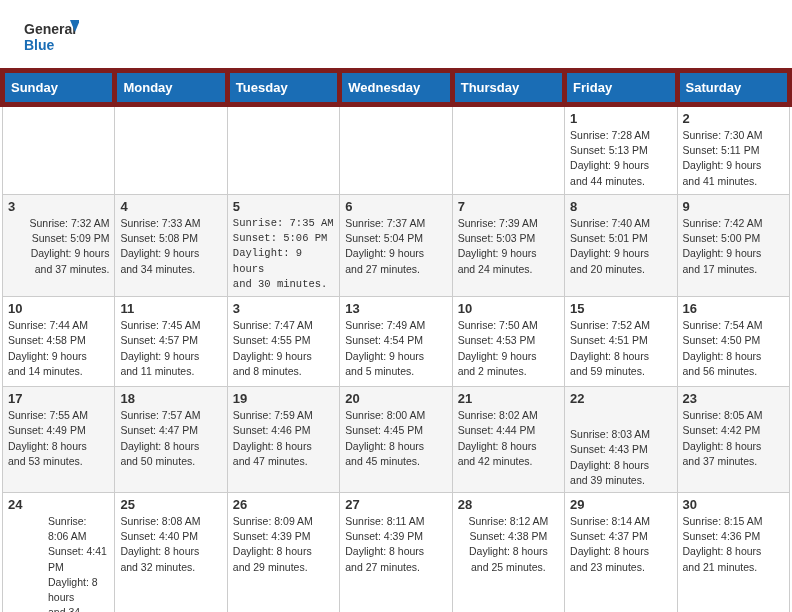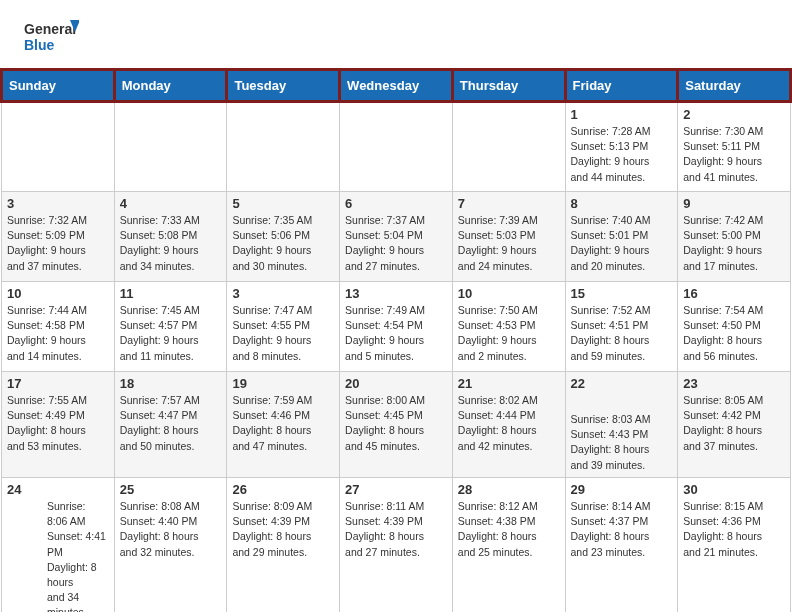--- a/index.html
+++ b/index.html
@@ -37,21 +37,21 @@
       border-collapse: collapse;
       table-layout: fixed;
     }
     .calendar th {
       background: #1a6db5;
       color: #fff;
       font-size: 13px;
       font-weight: bold;
       padding: 7px 6px;
       text-align: left;
-      border: 3px solid #7f1d1d;
+      border: 5px solid #7f1d1d;
     }
     .calendar td {
       border: 1px solid #ccc;
       vertical-align: top;
       padding: 4px 5px;
       font-size: 10.5px;
       height: 90px;
       background: #fff;
     }
     .calendar tr:nth-child(even) td {
@@ -120,35 +120,35 @@
           <span class="day-num">2</span>
           <div class="day-info" style="white-space: pre-line;">Sunrise: 7:30 AM
 Sunset: 5:11 PM
 Daylight: 9 hours
 and 41 minutes.</div>
         </td>
       </tr>
       <tr>
         <td>
           <span class="day-num">3</span>
-          <div class="day-info" style="white-space: pre-line;">Sunrise: 7:32 AM
+          <div class="day-info" style="white-space: pre-line; text-align: right;">Sunrise: 7:32 AM
 Sunset: 5:09 PM
 Daylight: 9 hours
 and 37 minutes.</div>
         </td>
         <td>
           <span class="day-num">4</span>
           <div class="day-info" style="white-space: pre-line;">Sunrise: 7:33 AM
 Sunset: 5:08 PM
 Daylight: 9 hours
 and 34 minutes.</div>
         </td>
         <td>
           <span class="day-num">5</span>
-          <div class="day-info" style="white-space: pre-line;">Sunrise: 7:35 AM
+          <div class="day-info" style="white-space: pre-line; font-family: Liberation Mono, monospace;">Sunrise: 7:35 AM
 Sunset: 5:06 PM
 Daylight: 9 hours
 and 30 minutes.</div>
         </td>
         <td>
           <span class="day-num">6</span>
           <div class="day-info" style="white-space: pre-line;">Sunrise: 7:37 AM
 Sunset: 5:04 PM
 Daylight: 9 hours
 and 27 minutes.</div>
@@ -301,21 +301,21 @@
         </td>
         <td>
           <span class="day-num">27</span>
           <div class="day-info" style="white-space: pre-line;">Sunrise: 8:11 AM
 Sunset: 4:39 PM
 Daylight: 8 hours
 and 27 minutes.</div>
         </td>
         <td>
           <span class="day-num">28</span>
-          <div class="day-info" style="white-space: pre-line;">Sunrise: 8:12 AM
+          <div class="day-info" style="white-space: pre-line; text-align: center;">Sunrise: 8:12 AM
 Sunset: 4:38 PM
 Daylight: 8 hours
 and 25 minutes.</div>
         </td>
         <td>
           <span class="day-num">29</span>
           <div class="day-info" style="white-space: pre-line;">Sunrise: 8:14 AM
 Sunset: 4:37 PM
 Daylight: 8 hours
 and 23 minutes.</div>

